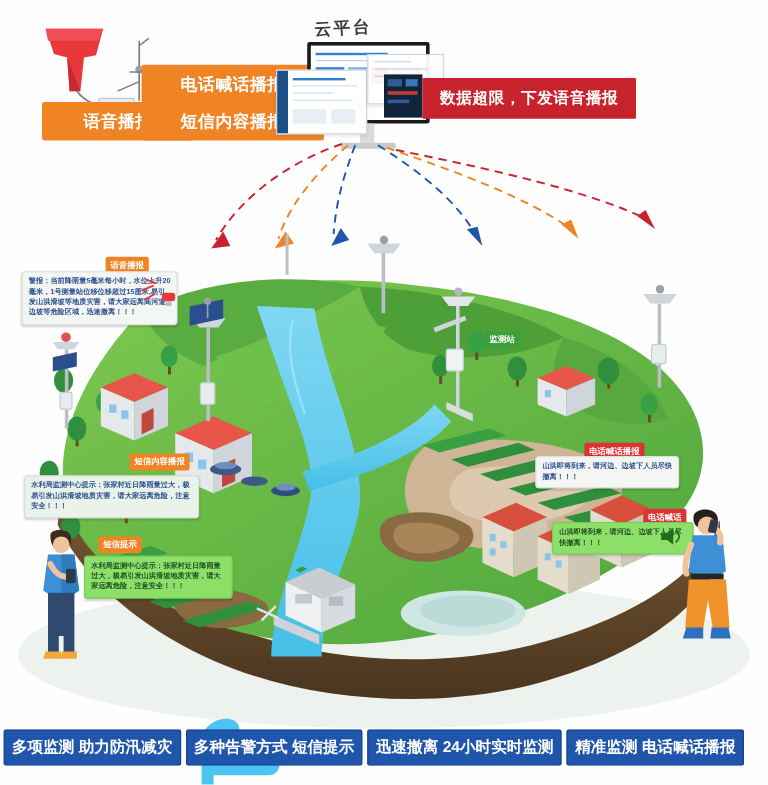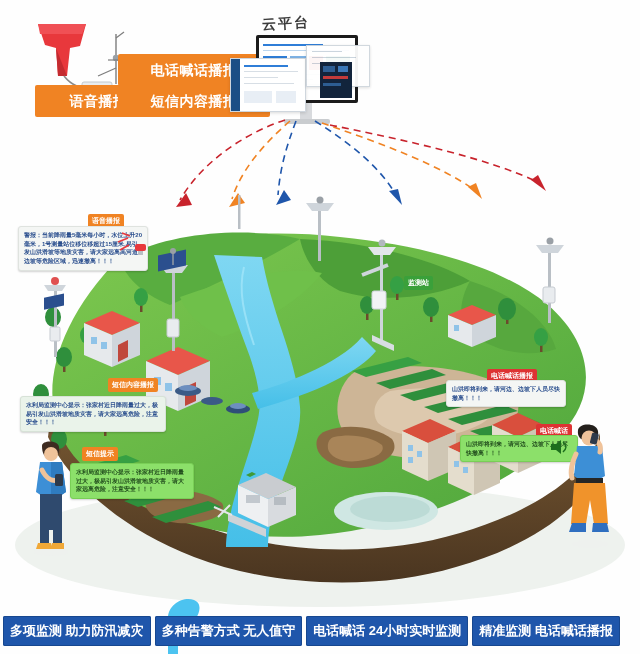--- a/index.html
+++ b/index.html
@@ -42,21 +42,21 @@
   .mon-stand{position:absolute;background:#d8dadd;}
   .mon-base{position:absolute;background:#c9cccf;border-radius:2px;}
   .win-card{position:absolute;background:#fff;border:1px solid #cfd6dd;box-shadow:0 1px 3px rgba(0,0,0,.15);}
   .win-side{position:absolute;background:#1b4f86;}
   .dark-panel{position:absolute;background:#12243c;}
 
   
   .island{position:absolute;}
 
   
-  .bottombar{position:absolute;left:0;bottom:0;width:640px;height:46px;display:flex;align-items:center;gap:4px;padding:0 3px;box-sizing:border-box;}
+  .bottombar{position:absolute;left:0;bottom:0;width:640px;height:46px;display:flex;align-items:flex-start;gap:4px;padding:0 3px;box-sizing:border-box;}
   .bb-item{
     background:#1f56ab;color:#fff;font-weight:bold;font-size:13px;
     display:flex;align-items:center;justify-content:center;
     height:30px;border-radius:2px;white-space:nowrap;padding:0 7px;
     box-shadow:inset 0 0 0 1px #17478f;
   }
   .thumb{position:absolute;left:130px;bottom:0;width:120px;height:60px;}
 </style>
 </head>
 <body>
@@ -124,20 +124,23 @@
     <div class="abs" style="left:5px;top:5px;width:30px;height:1px;background:#c9d3dd;"></div>
     <div class="abs" style="left:5px;top:11px;width:44px;height:1px;background:#c9d3dd;"></div>
     <div class="abs" style="left:5px;top:17px;width:36px;height:1px;background:#c9d3dd;"></div>
   </div>
   <div class="dark-panel" style="left:320px;top:62px;width:32px;height:36px;"></div>
   <div class="abs" style="left:323px;top:66px;width:12px;height:6px;background:#2d5d92;"></div>
   <div class="abs" style="left:338px;top:66px;width:10px;height:6px;background:#3b78b8;"></div>
   <div class="abs" style="left:323px;top:76px;width:25px;height:3px;background:#c23b3b;"></div>
   <div class="abs" style="left:323px;top:83px;width:18px;height:3px;background:#2d5d92;"></div>
 
+  <div class="chip red-banner" style="left:352px;top:65px;width:160px;height:24px;">
+    <span>数据超限，下发语音播报</span>
+  </div>
 
   <svg class="abs" style="left:0;top:95px;" width="640" height="180">
 
     <path d="M285 25 C 240 40, 200 70, 180 105" stroke="#c8232c" stroke-width="1.6" fill="none" stroke-dasharray="7 5"></path>
     <path d="M186 98 L176 112 L192 110 Z" fill="#c8232c"></path>
 
     <path d="M290 26 C 260 52, 240 78, 232 104" stroke="#f08323" stroke-width="1.6" fill="none" stroke-dasharray="7 5"></path>
     <path d="M238 98 L229 112 L245 108 Z" fill="#f08323"></path>
 
     <path d="M296 26 C 285 55, 280 75, 278 100" stroke="#1f56ab" stroke-width="1.6" fill="none" stroke-dasharray="7 5"></path>
@@ -476,23 +479,23 @@
   <svg class="thumb" width="140" height="62" style="left:138px;bottom:0;">
     <path d="M30 62 L30 24 C 30 10, 46 2, 56 6 C 64 9, 62 18, 58 24 L 86 24
              C 96 24, 98 34, 92 38 C 98 42, 94 52, 86 52 L 40 52 L 40 62 Z" fill="#4cc3f0"></path>
   </svg>
 
   <div class="bottombar">
     <div class="bb-item">
       <span>多项监测 助力防汛减灾</span>
     </div>
     <div class="bb-item">
-      <span>多种告警方式 无人值守</span>
+      <span>多种告警方式 短信提示</span>
     </div>
     <div class="bb-item">
-      <span>电话喊话 24小时实时监测</span>
+      <span>迅速撤离 24小时实时监测</span>
     </div>
     <div class="bb-item">
       <span>精准监测 电话喊话播报</span>
     </div>
   </div>
 
 </div>
 
 </body></html>

